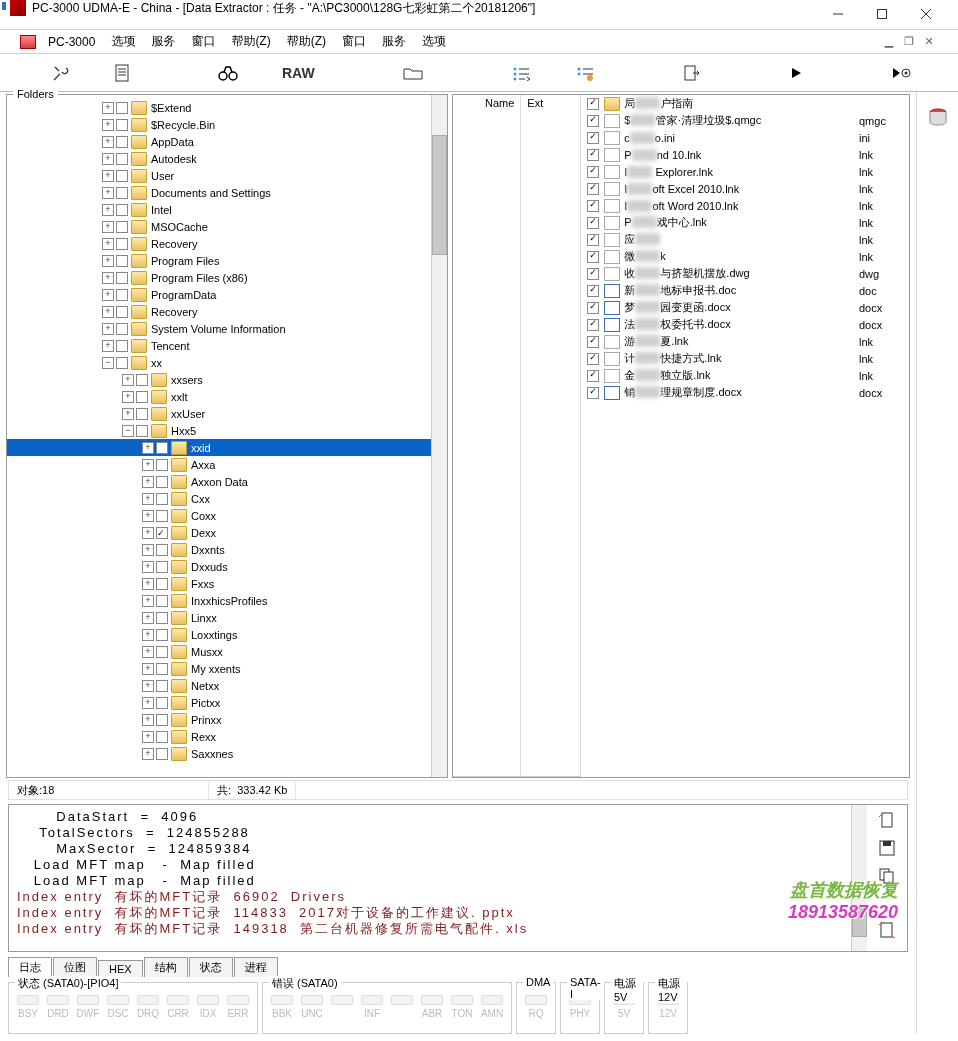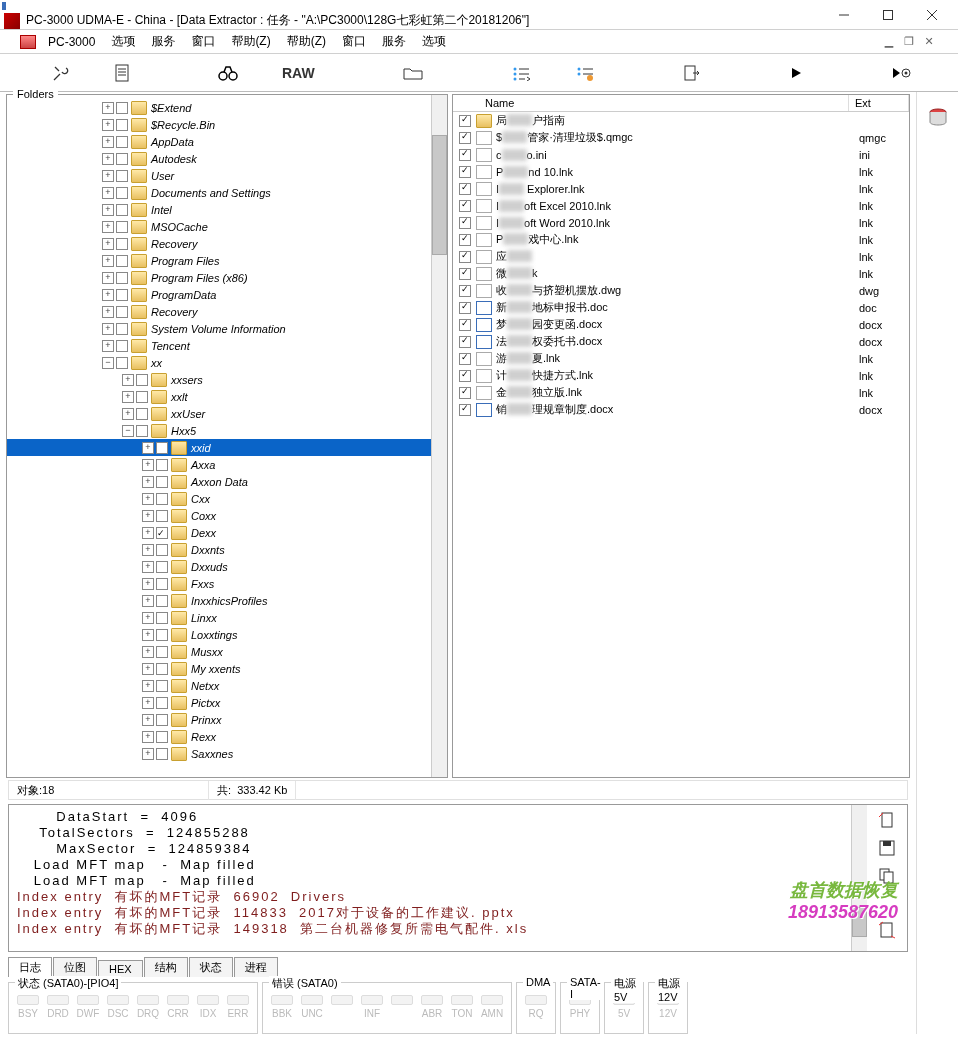--- a/index.html
+++ b/index.html
@@ -1,18 +1,18 @@
 <!DOCTYPE html>
 <html><head>
 <meta charset="utf-8">
 <style>
 * { box-sizing: border-box; margin: 0; padding: 0; font-family: Tahoma, "Microsoft YaHei", sans-serif; }
 body { width: 958px; height: 1041px; background: #fff; font-size: 11px; overflow: hidden; position: relative; }
 
-.titlebar { height: 30px; display: flex; align-items: flex-end; padding: 0 4px; border-bottom: 1px solid #d0d0d0; }
+.titlebar { height: 30px; display: flex; align-items: flex-start; padding: 0 10px; border-bottom: 1px solid #d0d0d0; }
 .titlebar .app-icon { width: 16px; height: 16px; background: linear-gradient(135deg,#c00,#800); margin-right: 6px; }
 .titlebar .title { flex: 1; font-size: 12px; color: #000; }
 .titlebar .winbtn { width: 44px; height: 28px; display: flex; align-items: center; justify-content: center; color: #333; }
 .titlebar .winbtn svg { width: 10px; height: 10px; }
 
 .menubar { height: 24px; display: flex; align-items: center; padding: 0 20px; border-bottom: 1px solid #d0d0d0; }
 .menubar .m-icon { width: 16px; height: 14px; background: linear-gradient(#f88,#c44); margin-right: 4px; border: 1px solid #a00; }
 .menubar .menu-item { padding: 2px 8px; font-size: 12px; color: #000; }
 .menubar .spacer { flex:1; }
 .menubar .mdi-btn { width: 18px; height: 16px; display:flex; align-items:center; justify-content:center; margin-left:2px; color:#666; }
@@ -24,27 +24,27 @@
 
 .content { display: flex; height: 688px; }
 .folders-pane { width: 442px; border: 1px solid #999; margin: 2px 0 2px 6px; display: flex; flex-direction: column; position: relative; }
 .pane-title { font-size: 11px; padding: 0 4px; position: absolute; top: -7px; left: 6px; background: #fff; }
 .tree { flex: 1; overflow: auto; padding: 4px 0; }
 .tree-row { height: 17px; display: flex; align-items: center; white-space: nowrap; }
 .tree-row .expander { width: 12px; height: 12px; border: 1px solid #888; margin-right: 2px; display: flex; align-items: center; justify-content: center; font-size: 9px; line-height: 1; color: #444; background: #fff; }
 .tree-row .chk { width: 12px; height: 12px; border: 1px solid #888; margin-right: 3px; background: #fff; }
 .tree-row .chk.checked::after { content: "✓"; font-size: 9px; color: #000; position: relative; top: -2px; }
 .tree-row .ficon { width: 16px; height: 14px; background: linear-gradient(#ffe9a8,#e8c060); border: 1px solid #c8a030; margin-right: 4px; border-radius: 1px; }
-.tree-row .label { font-size: 11px; font-style: italic; }
+.tree-row .label { font-size: 11px; }
 .tree-row.selected { background: #0a64c8; color: #fff; }
 .tree-row.selected .label { color: #fff; }
 .vscroll { width: 16px; background: #f0f0f0; border-left: 1px solid #ccc; }
 .scroll-thumb { background: #c8c8c8; border: 1px solid #aaa; }
 
-.files-pane { flex: 1; border: 1px solid #999; margin: 2px 6px 2px 4px; display: flex; flex-direction: column; }
+.files-pane { flex: 1; border: 1px solid #999; margin: 2px 6px 2px 4px; display: flex; }
 .file-header { display: flex; background: #fff; border-bottom: 1px solid #ccc; }
 .file-header .col { padding: 2px 6px; border-right: 1px solid #ddd; font-size: 11px; }
 .file-header .col-n { flex: 1; }
 .file-header .col-e { width: 60px; }
 .file-list { flex: 1; overflow: auto; }
 .file-row { height: 17px; display: flex; align-items: center; padding-left: 6px; }
 .file-row .chk { width: 12px; height: 12px; border: 1px solid #888; margin-right: 5px; position: relative; }
 .file-row .chk.checked::after { content: "✓"; font-size: 9px; color: #000; position: absolute; top: -2px; left: 1px; }
 .file-row .ficon { width: 16px; height: 14px; margin-right: 4px; }
 .file-row .ficon.folder { background: linear-gradient(#ffe9a8,#e8c060); border: 1px solid #c8a030; border-radius: 1px; }

